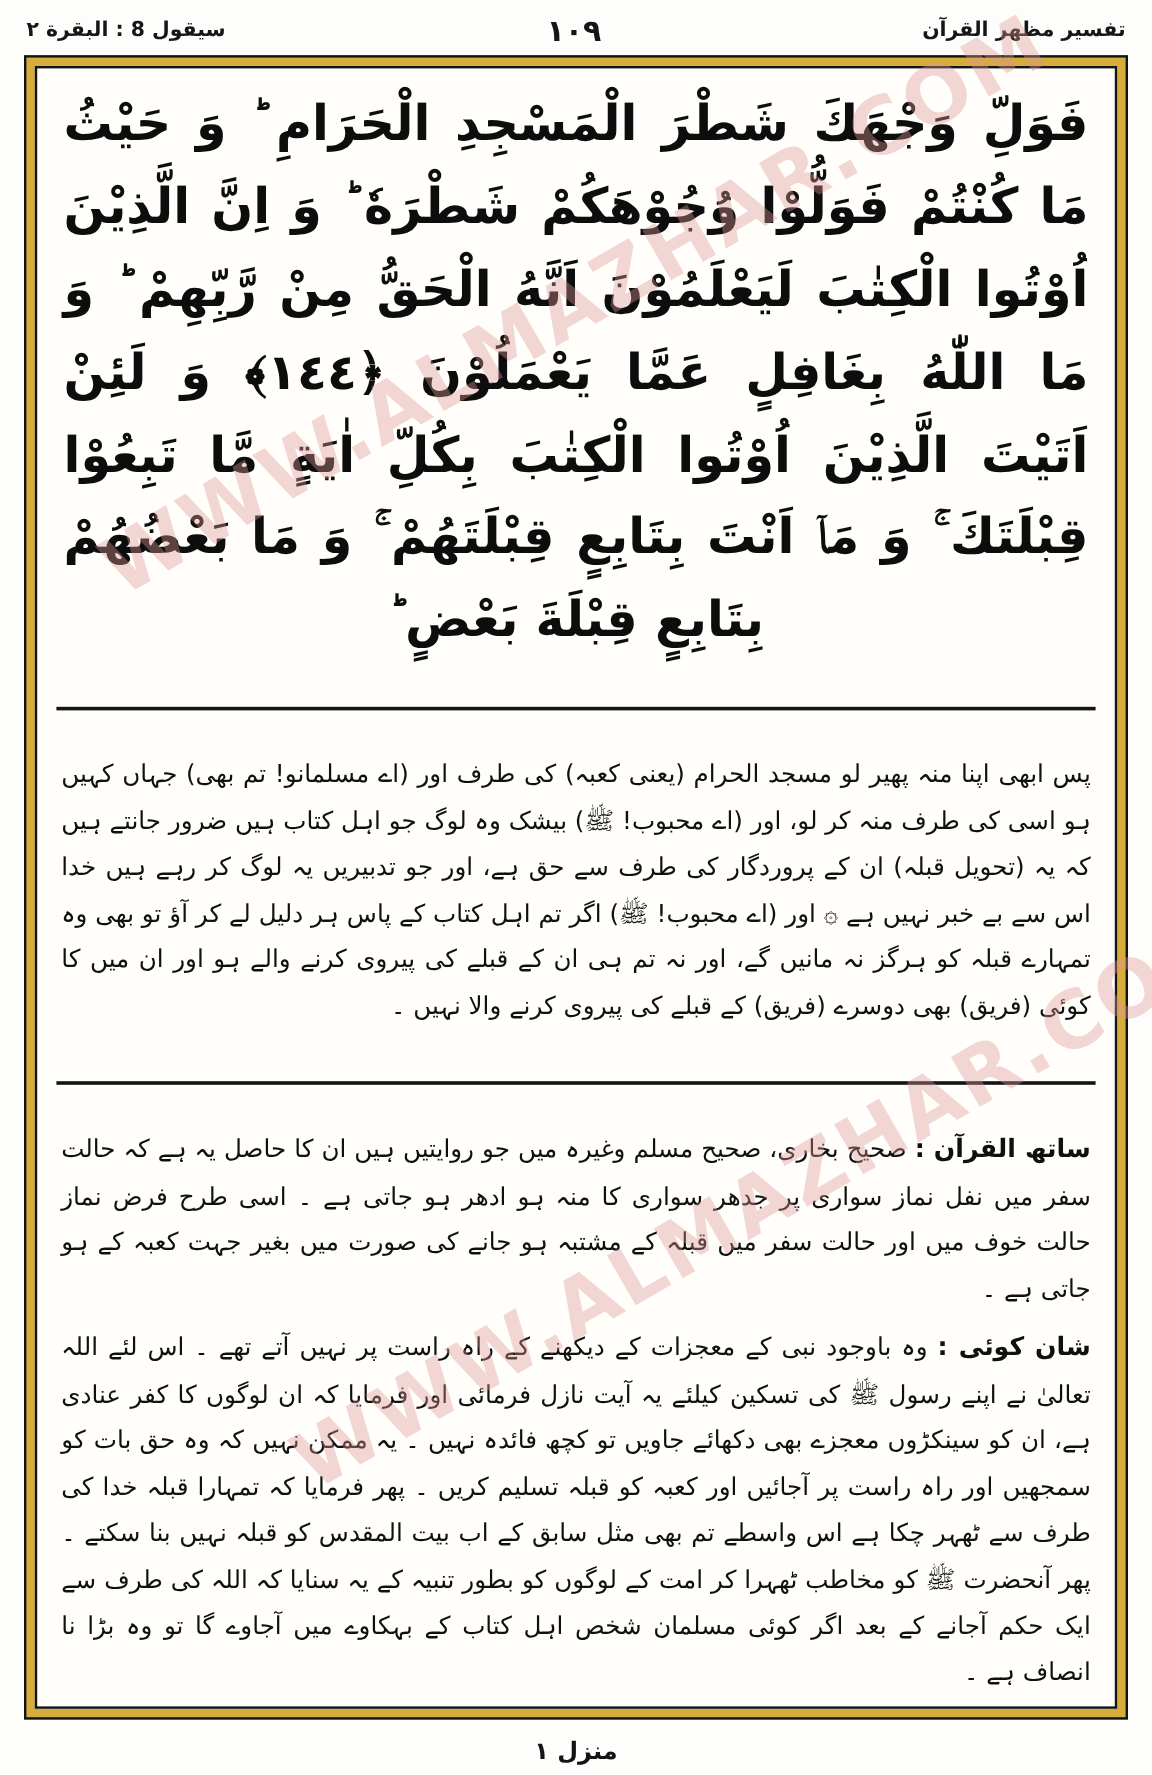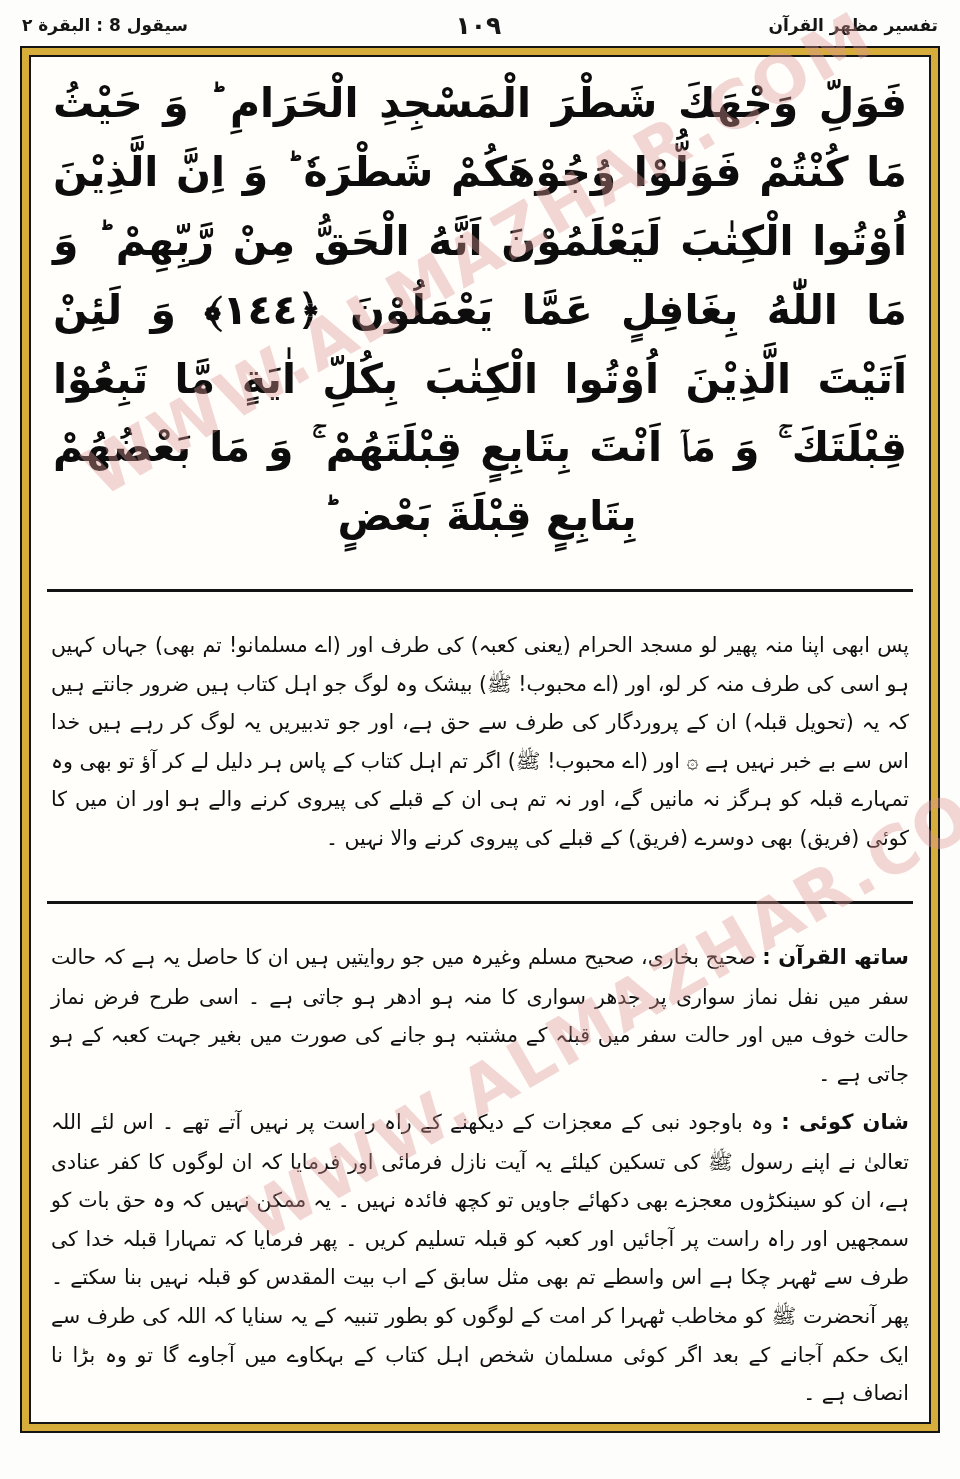--- a/index.html
+++ b/index.html
@@ -155,14 +155,17 @@
           <span>وہ باوجود نبی کے معجزات کے دیکھنے کے راہ راست پر نہیں آتے تھے ۔ اس لئے اللہ تعالیٰ نے اپنے رسول ﷺ کی تسکین کیلئے یہ آیت نازل فرمائی اور فرمایا کہ ان لوگوں کا کفر عنادی ہے، ان کو سینکڑوں معجزے بھی دکھائے جاویں تو کچھ فائدہ نہیں ۔ یہ ممکن نہیں کہ وہ حق بات کو سمجھیں اور راہ راست پر آجائیں اور کعبہ کو قبلہ تسلیم کریں ۔ پھر فرمایا کہ تمہارا قبلہ خدا کی طرف سے ٹھہر چکا ہے اس واسطے تم بھی مثل سابق کے اب بیت المقدس کو قبلہ نہیں بنا سکتے ۔ پھر آنحضرت ﷺ کو مخاطب ٹھہرا کر امت کے لوگوں کو بطور تنبیہ کے یہ سنایا کہ اللہ کی طرف سے ایک حکم آجانے کے بعد اگر کوئی مسلمان شخص اہل کتاب کے بہکاوے میں آجاوے گا تو وہ بڑا نا انصاف ہے ۔</span>
         </p>
       </div>
 
     </div>
   </div>
 
   <div class="watermark wm-1">WWW.ALMAZHAR.COM</div>
   <div class="watermark wm-2">WWW.ALMAZHAR.COM</div>
 
+  <div class="page-footer">
+    <span>منزل ۱</span>
+  </div>
 
 </div>
 
 </body></html>

